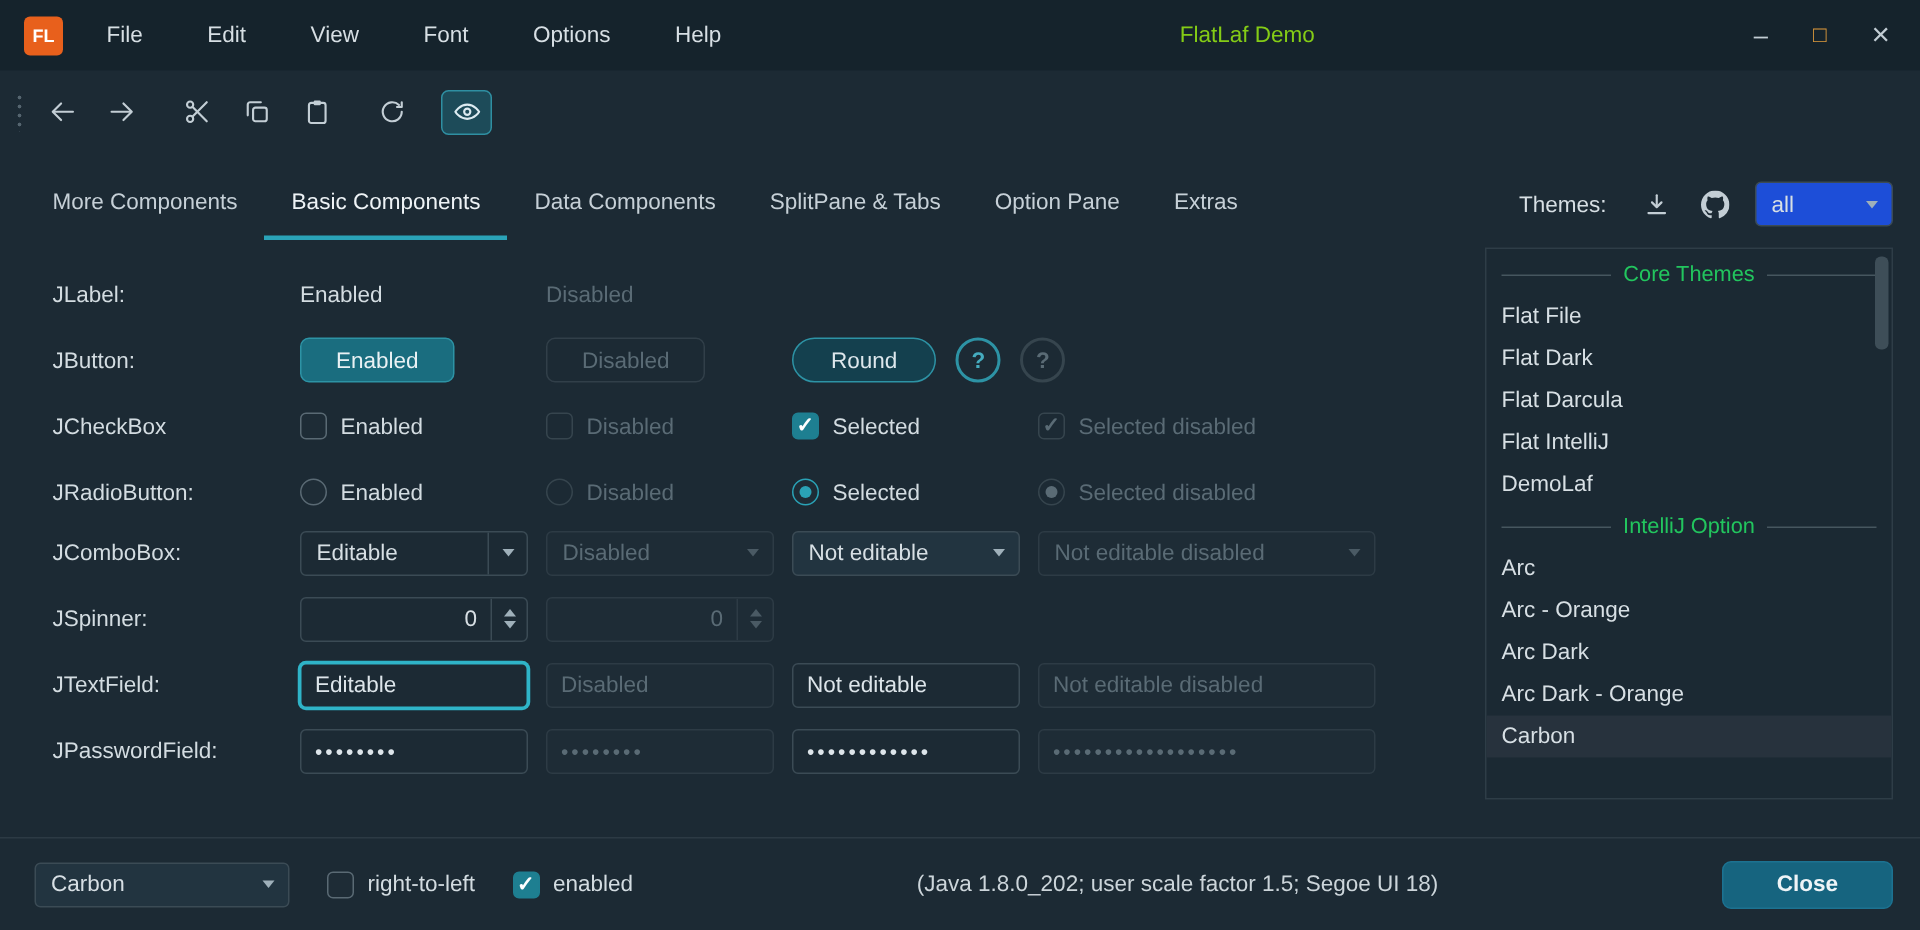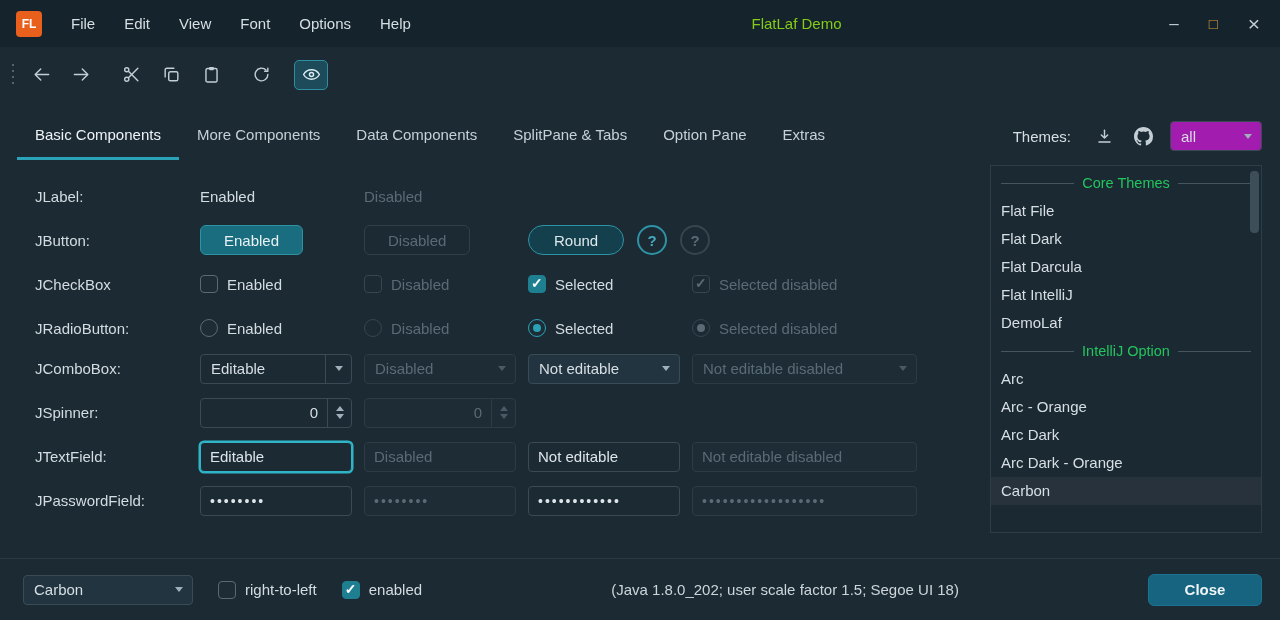--- a/index.html
+++ b/index.html
@@ -2,21 +2,21 @@
 <html><head>
 <meta charset="utf-8">
 <style>
   *{box-sizing:border-box;margin:0;padding:0}
   html,body{width:1280px;height:620px}
   body{background:#1c2a34;font-family:"Liberation Sans",sans-serif;color:#d7dfe4;font-size:15px;position:relative;overflow:hidden}
 
   
   .titlebar{position:absolute;top:0;left:0;width:1280px;height:47px;background:#15232c;display:flex;align-items:center;padding:16px 12px}
   .logo{width:26px;height:26px;background:#e8601c;border-radius:4px;color:#fff;font-weight:bold;font-size:12px;display:flex;align-items:center;justify-content:center;margin:0 16px 0 4px}
-  .menu{display:flex;gap:3px}
+  .menu{display:flex;gap:17px}
   .menu-item{padding:5px 13px;color:#d7dfe4;border-radius:4px;cursor:default}
   .win-title{flex:1;text-align:center;color:#84cc16}
   .win-controls{display:flex;align-items:center;gap:30px;padding-right:8px}
   .wc{color:#c2cdd4;font-size:17px;line-height:1;cursor:default}
   .wc.max{color:#de9a3c;font-size:15px}
   .wc.close{font-size:21px}
 
   
   .toolbar{position:absolute;top:47px;left:0;width:100%;height:55px;display:flex;align-items:center;padding-left:10px}
   .grip{width:6px;height:26px;background-image:radial-gradient(#55656f 1.2px,transparent 1.4px);background-size:6px 6px;margin-right:8px}
@@ -37,21 +37,21 @@
   .hicon svg{width:19px;height:19px;stroke:currentColor;fill:none;stroke-width:1.8;stroke-linecap:round;stroke-linejoin:round}
   .hicon.gh svg{fill:#c3ced5;stroke:none}
 
   
   .combo{height:30px;width:152px;background:#223440;border:1px solid #3b4b55;border-radius:4px;display:flex;align-items:center;justify-content:space-between;padding-left:10px;cursor:default}
   .combo .chev{width:26px;height:100%;display:flex;align-items:center;justify-content:center}
   .combo.editable{background:#1c2a34}
   .combo.editable .chev{border-left:1px solid #3b4b55}
   .combo.disabled{background:#1e2c36;border-color:#2d3b45;color:#5a6b75}
   .combo.w225{width:225px}
-  .combo.small{width:92px;background:#a21caf}
+  .combo.small{width:92px;background:#1d4ed8}
   .tri-down{width:0;height:0;border-left:4.5px solid transparent;border-right:4.5px solid transparent;border-top:5.5px solid #9fb0ba}
   .tri-up{width:0;height:0;border-left:4px solid transparent;border-right:4px solid transparent;border-bottom:5px solid #9fb0ba}
   .disabled .tri-down,.disabled .tri-up{border-top-color:#4a5a64;border-bottom-color:#4a5a64}
 
   .btn{height:30px;border-radius:6px;font-size:15px;font-family:inherit;display:inline-flex;align-items:center;justify-content:center;padding:0 23px;cursor:default}
   .btn-primary{background:#1a6d7f;border:1px solid #2d93a5;color:#e9f1f4}
   .btn-disabled{background:transparent;border:1px solid #313f49;color:#5a6b75}
   .btn-square{background:#1a6d7f;border:1px solid #2d93a5;color:#e9f1f4;border-radius:0}
   .btn-round{background:#14404e;border:1px solid #2d93a5;color:#dde7ec;border-radius:15px;padding:0 25px}
   .help{width:30px;height:30px;border-radius:50%;border:2px solid #2d93a5;color:#45acbf;font-weight:bold;display:inline-flex;align-items:center;justify-content:center;background:transparent;font-size:15px;flex:none}
@@ -175,22 +175,22 @@
   <button class="tbtn toggled gap">
     <svg viewBox="0 0 24 24">
         <path d="M2 12s3.5-6 10-6 10 6 10 6-3.5 6-10 6S2 12 2 12z"></path>
         <circle cx="12" cy="12" r="2.6"></circle>
       </svg>
   </button>
 </div>
 
 <div class="tabbar">
   <div class="tabs">
+    <div class="tab">More Components</div>
     <div class="tab selected">Basic Components</div>
-    <div class="tab">More Components</div>
     <div class="tab">Data Components</div>
     <div class="tab">SplitPane &amp; Tabs</div>
     <div class="tab">Option Pane</div>
     <div class="tab">Extras</div>
   </div>
   <div class="themes-head">
     <span class="hlabel">Themes:</span>
     <span class="hicon">
       <svg viewBox="0 0 24 24">
           <path d="M12 4v9"></path>

